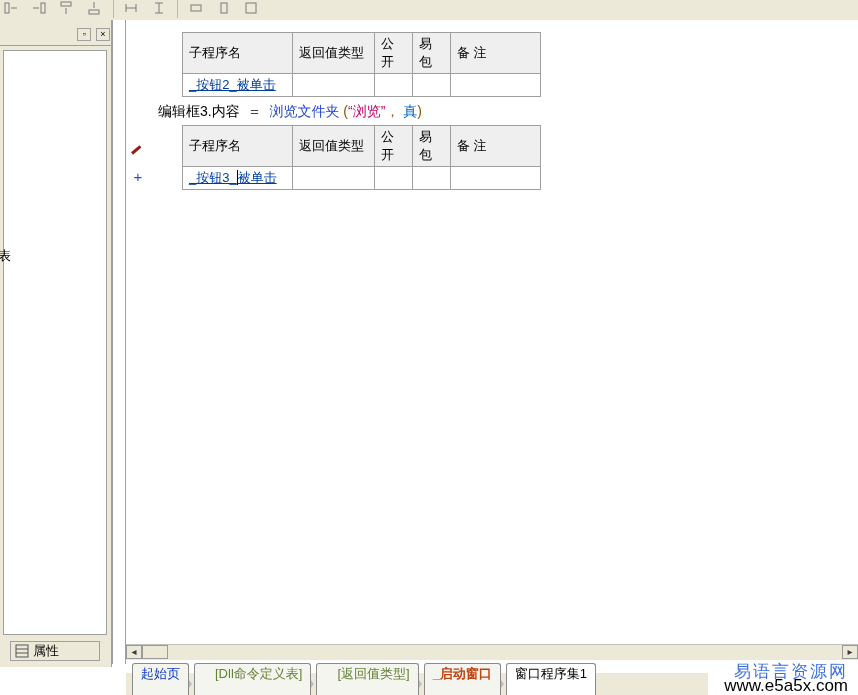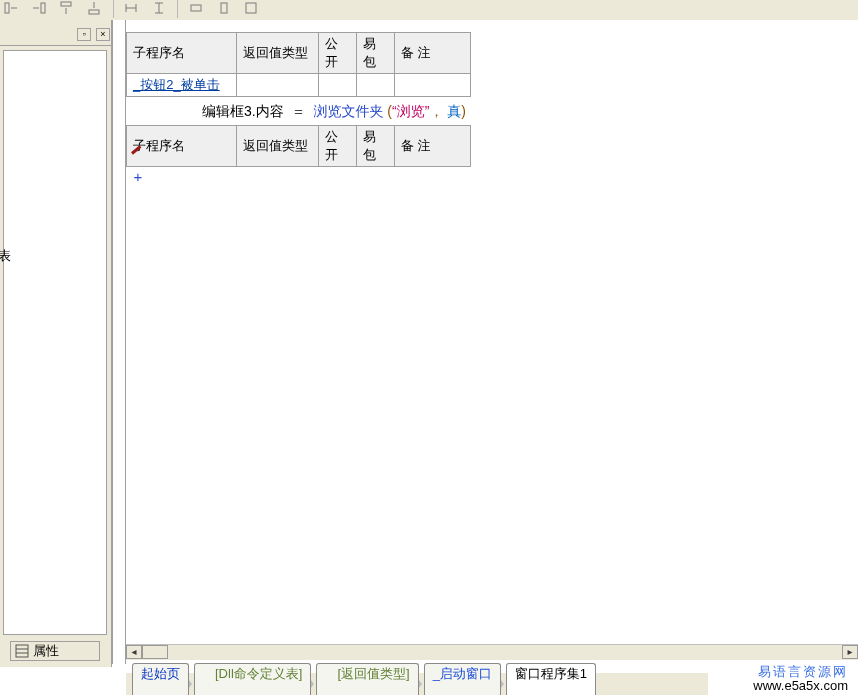--- a/index.html
+++ b/index.html
@@ -107,46 +107,47 @@
   }
   .gutter-plus {
     color:#2a4dd0;
     font-size:15px;
     text-align:center;
     margin-top:2px;
   }
 
   table.sub-def {
     border-collapse: collapse;
+    margin-left: 56px;
     margin-top: 12px;
     background:#fff;
   }
   table.sub-def th, table.sub-def td {
     border: 1px solid #9f9f9f;
     padding: 2px 6px;
     height: 22px;
     background: #fff;
     text-align: left;
   }
   table.sub-def th {
     background: #efefef;
     font-weight: normal;
   }
   .col-name { width: 110px; }
   .col-ret  { width: 82px; }
   .col-pub  { width: 38px; }
   .col-pkg  { width: 38px; }
-  .col-note { width: 76px; }
+  .col-note { width: 90px; }
   .sub-name {
     color: #003da0;
     text-decoration: underline;
   }
 
   .code-line {
-    margin-left: 76px;
+    margin-left: 32px;
     margin-top: 6px;
     margin-bottom: 4px;
     font-size: 14px;
     white-space: nowrap;
   }
   .tok-black { color:#000; }
   .tok-assign { color:#000; margin:0 4px; }
   .tok-call { color:#2447c9; }
   .tok-paren { color:#905000; }
   .tok-str   { color:#c00060; }
@@ -184,35 +185,35 @@
     margin-right:-1px;
     border:1px solid #8a8a8a;
     border-bottom:none;
     border-radius:3px 3px 0 0;
     background:#f5f5f0;
     font-size:13px;
     position:relative;
   }
   .tab.special { color:#0a38c2; }
   .tab.bracket { color:#628236;padding-left:20px; }
-  .tab.normal  { color:#1d4ed8; }
+  .tab.normal  { color:#c2410c;font-weight:bold; }
   .tab.active { background:#fff; font-weight:normal; color:#000; }
   .tabsep {
     width:0;height:0;
     border-left:8px solid #bcbcbc;
     border-top:10px solid transparent;
     border-bottom:10px solid transparent;
     align-self:center;
     margin:0 2px 0 -4px;
   }
 
   .watermark {
     position:absolute;
     right:10px; bottom:2px;
-    font-size:13px;
+    font-size:17px;
     text-align:right;
     line-height:14px;
   }
   .wm1 { color:#3a6fe2; letter-spacing:2px; }
   .wm2 { color:#000; }
 
   .edge-gap {
     position:absolute;
     left:112px; top:20px;
     width:14px; height:644px;
@@ -315,20 +316,27 @@
 
   <table class="sub-def" style="margin-top:4px">
     <tbody>
         <tr>
       <th class="col-name">子程序名</th>
       <th class="col-ret">返回值类型</th>
       <th class="col-pub">公开</th>
       <th class="col-pkg">易包</th>
       <th class="col-note">备 注</th>
     </tr>
+    <tr>
+      <td class="sub-name"><span>_按钮3_</span><span class="cursor"></span><span>被单击</span></td>
+      <td></td>
+      <td></td>
+      <td></td>
+      <td></td>
+    </tr>
   </tbody>
     </table>
 
   <div class="gutter-icons">
     <div class="gutter-pen"></div>
     <div class="gutter-plus">+</div>
   </div>
 </div>
 
 <div class="hscroll">

